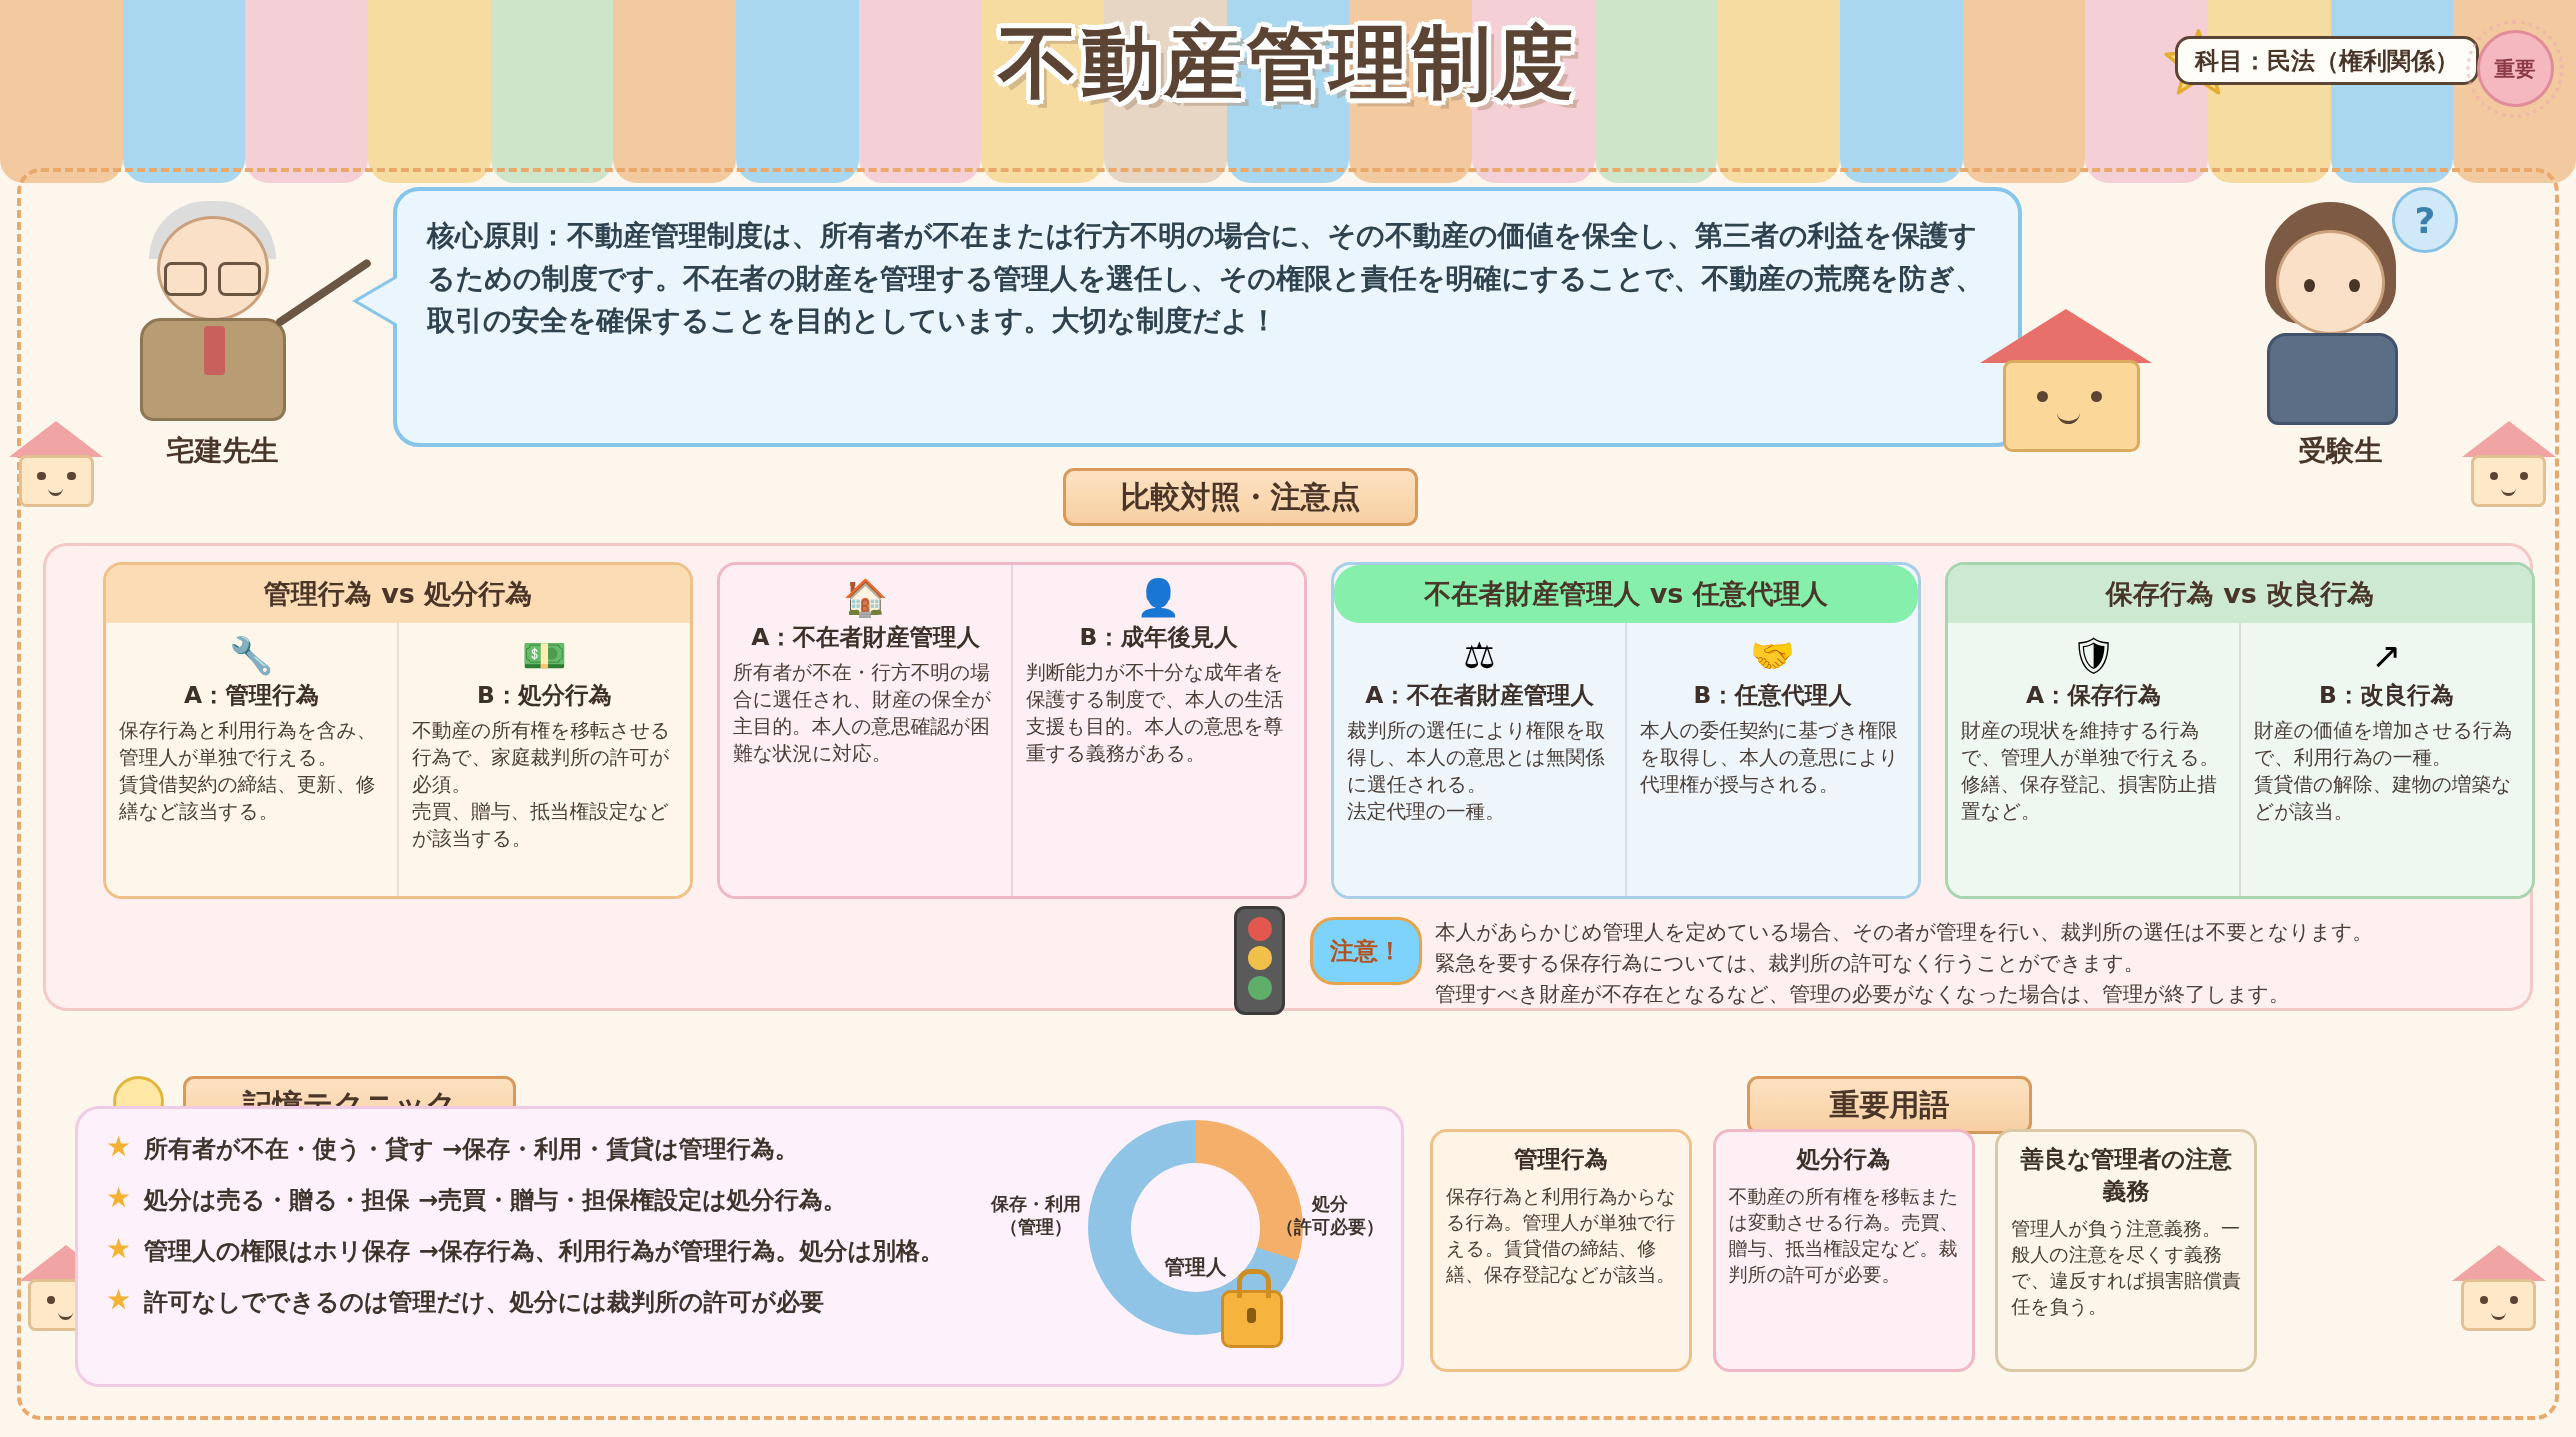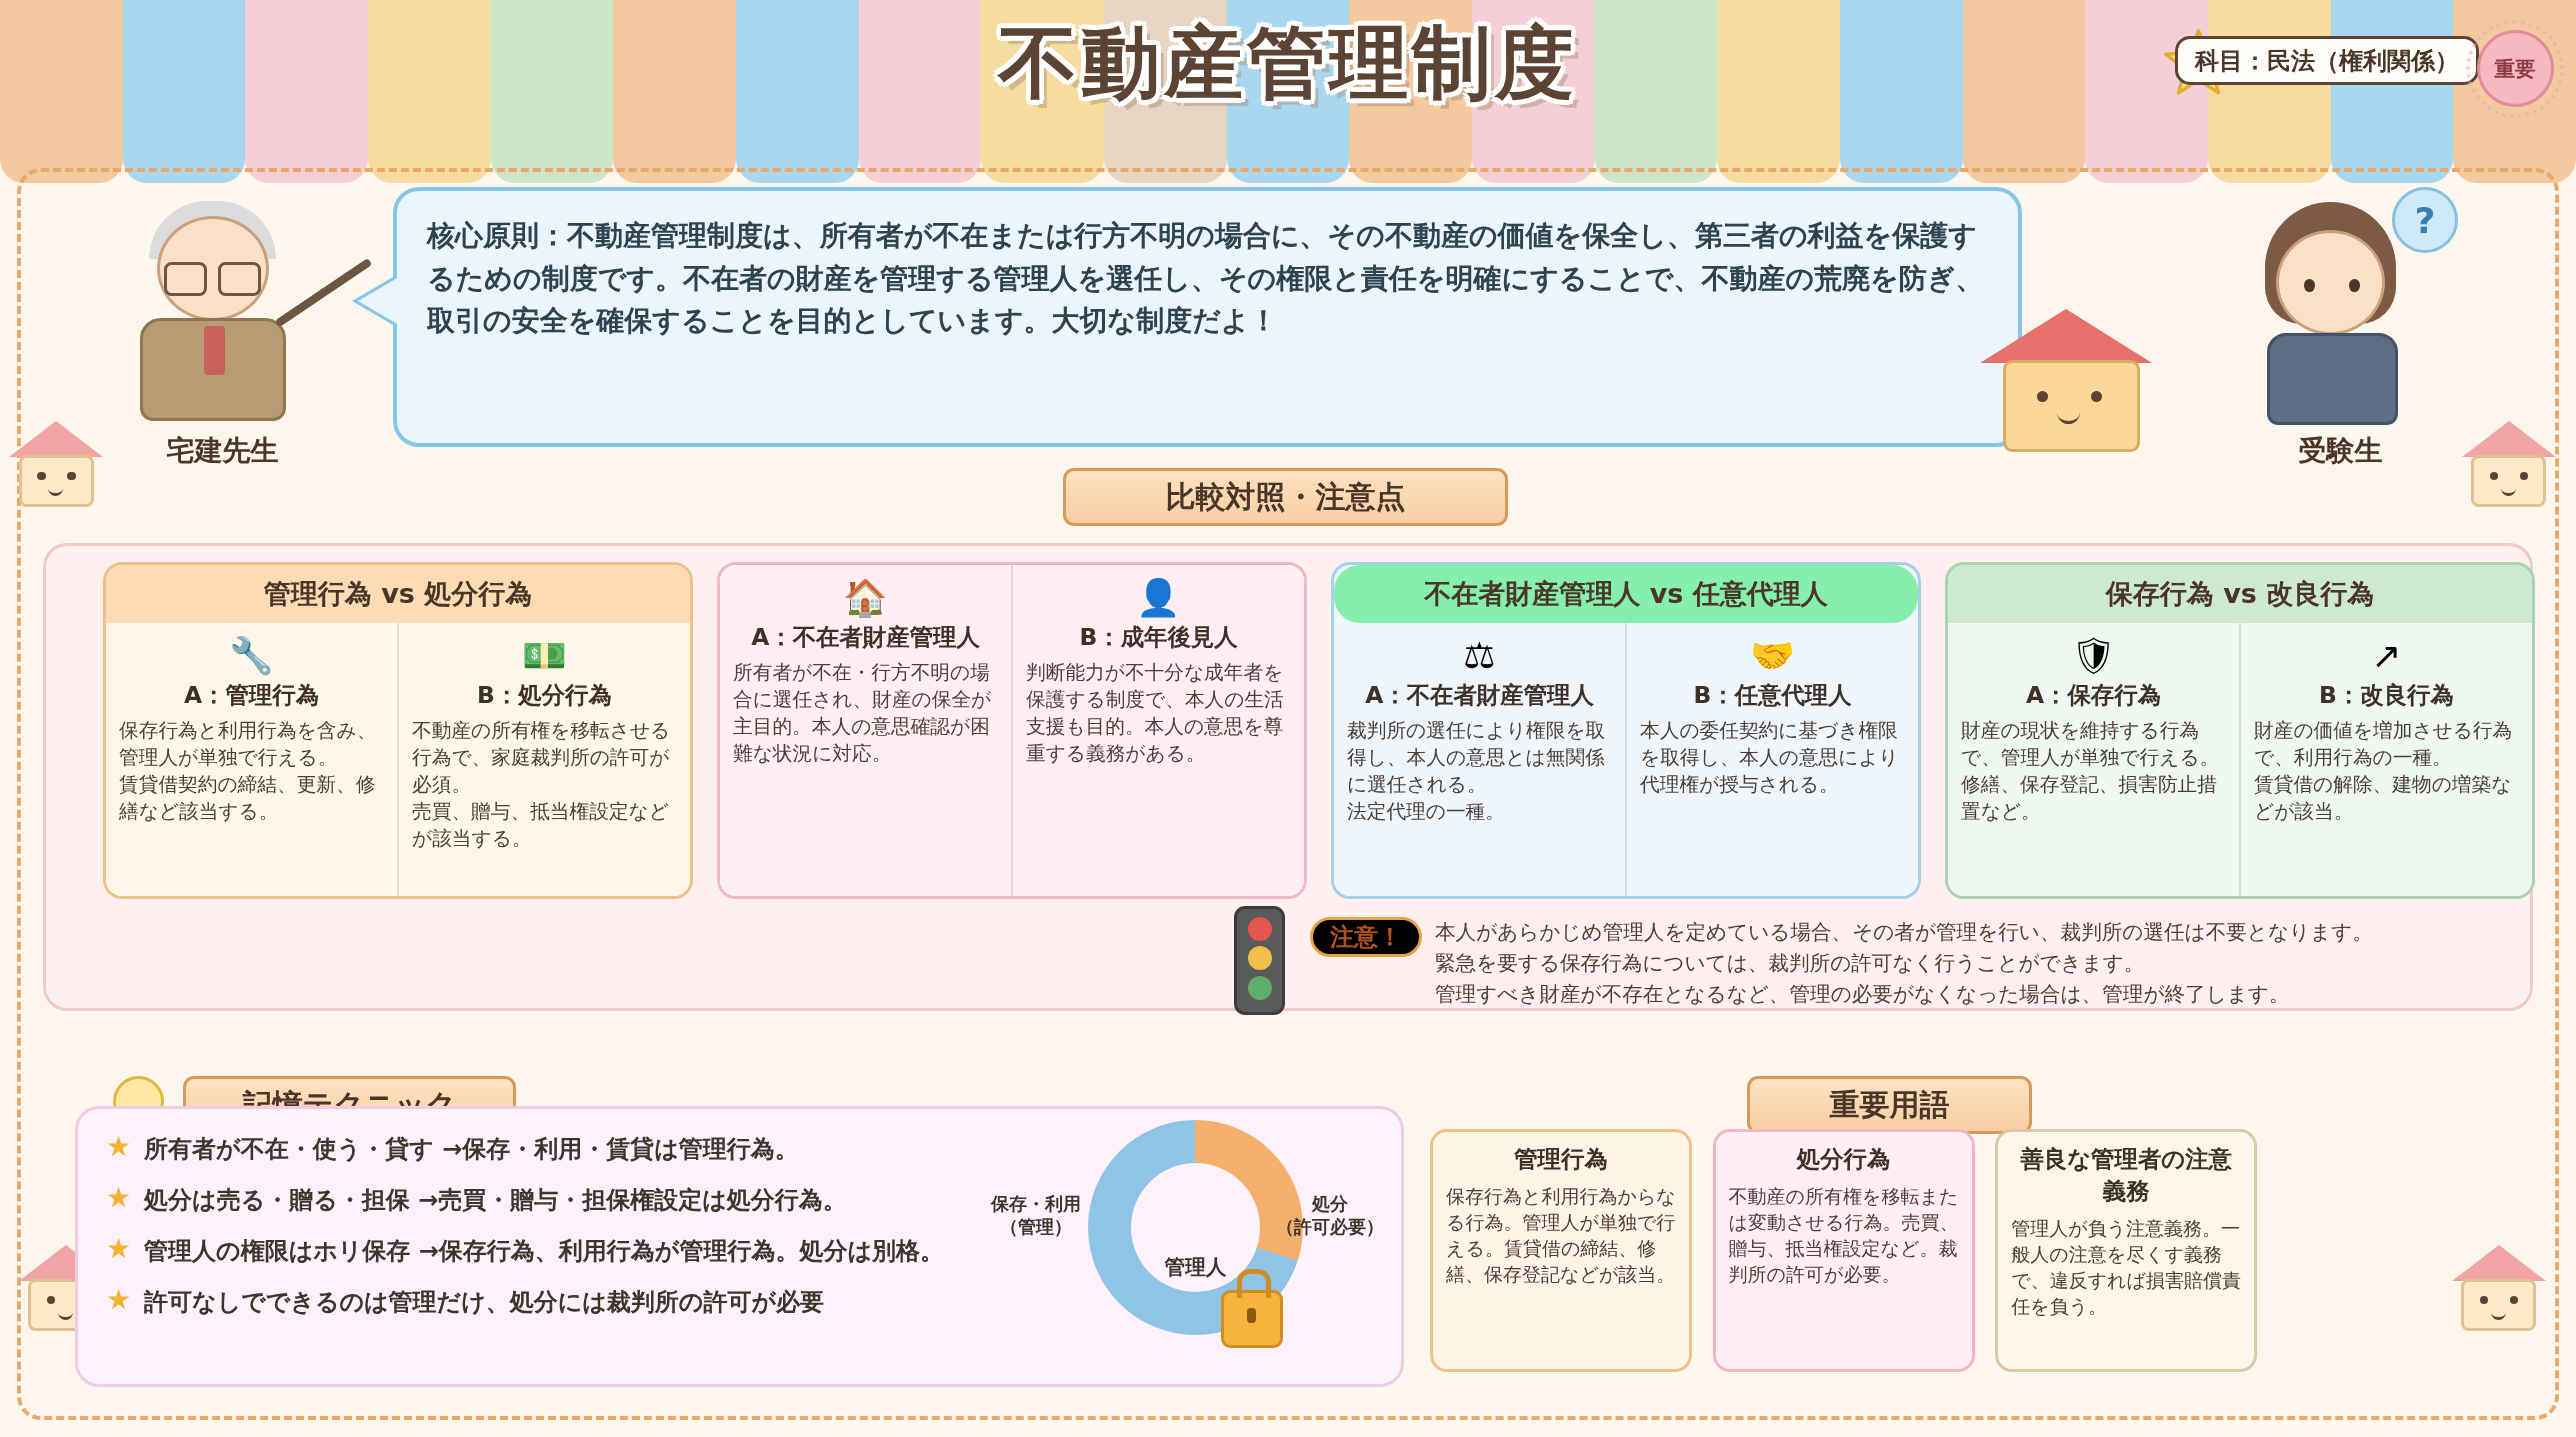--- a/index.html
+++ b/index.html
@@ -77,21 +77,21 @@
     border:3.7px solid #d79a5b;box-sizing:border-box;
   }
   .ribbon.orange{background:linear-gradient(180deg,#fde2c2,#f8cfa2);}
   .ribbon:before,.ribbon:after{
     content:"";position:absolute;width:32px;height:58px;top:-3.7px;
     background:inherit;border:3.7px solid #d79a5b;box-sizing:border-box;z-index:-1;
   }
   .ribbon:before{left:-32px;clip-path:polygon(0 0,100% 0,100% 100%,0 100%,15px 50%);}
   .ribbon:after{right:-32px;clip-path:polygon(0 0,100% 0,calc(100% - 15px) 50%,100% 100%,0 100%);}
 
-  #ribbon-compare{top:468px;left:1063px;width:445px;}
+  #ribbon-compare{top:468px;left:1063px;width:355px;}
   #ribbon-memory{top:1076px;left:183px;width:333px;}
   #ribbon-terms{top:1076px;left:1747px;width:285px;}
 
   
   .compare-panel{
     position:absolute;top:543px;left:43px;width:2490px;height:468px;
     background:#fdf0ef;border:3.7px solid #f3c9c7;border-radius:24px;box-sizing:border-box;
   }
   .cards{position:absolute;top:562px;left:103px;display:flex;gap:24px;}
   .card{width:590px;height:337px;border-radius:19px;box-sizing:border-box;border:3.7px solid;
@@ -114,22 +114,22 @@
   .c3{border-color:#a8cfe8;background:#eef6fc;}
   .c3 .card-head{background:#86efac;border-radius:26px;}
   .c3 .card-body{background:#eef6fc;}
   .c4{border-color:#a9d4b0;background:#eff8f0;}
   .c4 .card-head{background:#cde9d2;}
   .c4 .card-body{background:#eff8f0;}
 
   
   .caution{position:absolute;top:917px;left:1236px;display:flex;align-items:flex-start;gap:13px;}
   .caution-badge{
-    background:#000000;border:3.7px solid #e8a34a;border-radius:24px;
-    padding:1px 17px;font-size:24px;font-weight:bold;color:#b4521e;white-space:nowrap;
+    background:#7dd3fc;border:3.7px solid #e8a34a;border-radius:24px;
+    padding:15px 17px;font-size:24px;font-weight:bold;color:#b4521e;white-space:nowrap;
   }
   .caution-text{font-size:20.6px;line-height:1.5;color:#4a3e36;}
   .traffic{position:absolute;top:906px;left:1234px;}
 
   
   .memory-panel{
     position:absolute;top:1106px;left:75px;width:1329px;height:281px;
     background:#fdf2fb;border:3.7px solid #f0cbe6;border-radius:24px;box-sizing:border-box;
     padding:24px 28px;
   }

